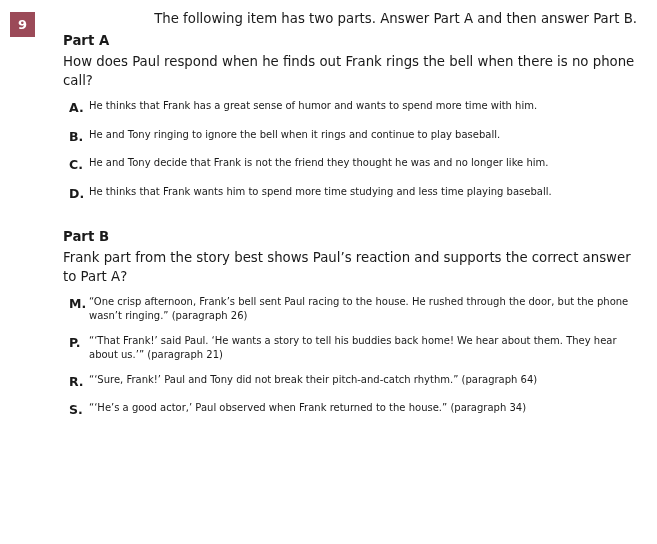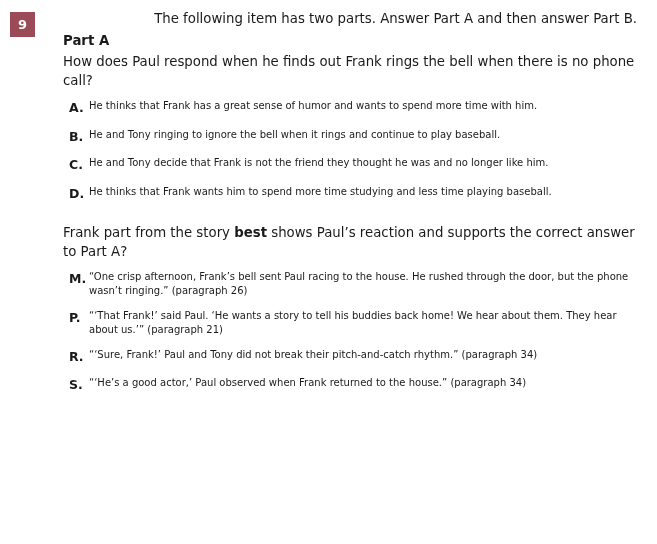--- a/index.html
+++ b/index.html
@@ -54,21 +54,21 @@
     font-weight: bold;
     margin-top: 5px;
     margin-bottom: 5px;
   }
   .part-question {
     font-size: 13.3px;
     line-height: 1.4;
     margin-bottom: 3px;
   }
   .part-question b {
-    font-weight: bold;
+    font-weight: normal;
   }
   .options {
     margin-top: 9px;
   }
   .option {
     display: flex;
     align-items: flex-start;
     margin-bottom: 11px;
   }
   .option-label {
@@ -119,34 +119,35 @@
           <div class="option-text">He and Tony decide that Frank is not the friend they thought he was and no longer like him.</div>
         </div>
         <div class="option">
           <div class="option-label">D.</div>
           <div class="option-text">He thinks that Frank wants him to spend more time studying and less time playing baseball.</div>
         </div>
       </div>
 
       <div class="spacer-b"></div>
 
+      <div class="part-heading">Part B</div>
       <div class="part-question"><span>Frank part from the story </span><b>best</b><span> shows Paul’s reaction and supports the correct answer to Part A?</span></div>
 
       <div class="options">
         <div class="option">
           <div class="option-label">M.</div>
           <div class="option-text">“One crisp afternoon, Frank’s bell sent Paul racing to the house. He rushed through the door, but the phone wasn’t ringing.” (paragraph 26)</div>
         </div>
         <div class="option">
           <div class="option-label">P.</div>
           <div class="option-text">“‘That Frank!’ said Paul. ‘He wants a story to tell his buddies back home! We hear about them. They hear about us.’” (paragraph 21)</div>
         </div>
         <div class="option">
           <div class="option-label">R.</div>
-          <div class="option-text">“‘Sure, Frank!’ Paul and Tony did not break their pitch-and-catch rhythm.” (paragraph 34)</div>
+          <div class="option-text">“‘Sure, Frank!’ Paul and Tony did not break their pitch-and-catch rhythm.” (paragraph 64)</div>
         </div>
         <div class="option">
           <div class="option-label">S.</div>
           <div class="option-text">“‘He’s a good actor,’ Paul observed when Frank returned to the house.” (paragraph 34)</div>
         </div>
       </div>
 
     </div>
   </div>
 </div>

